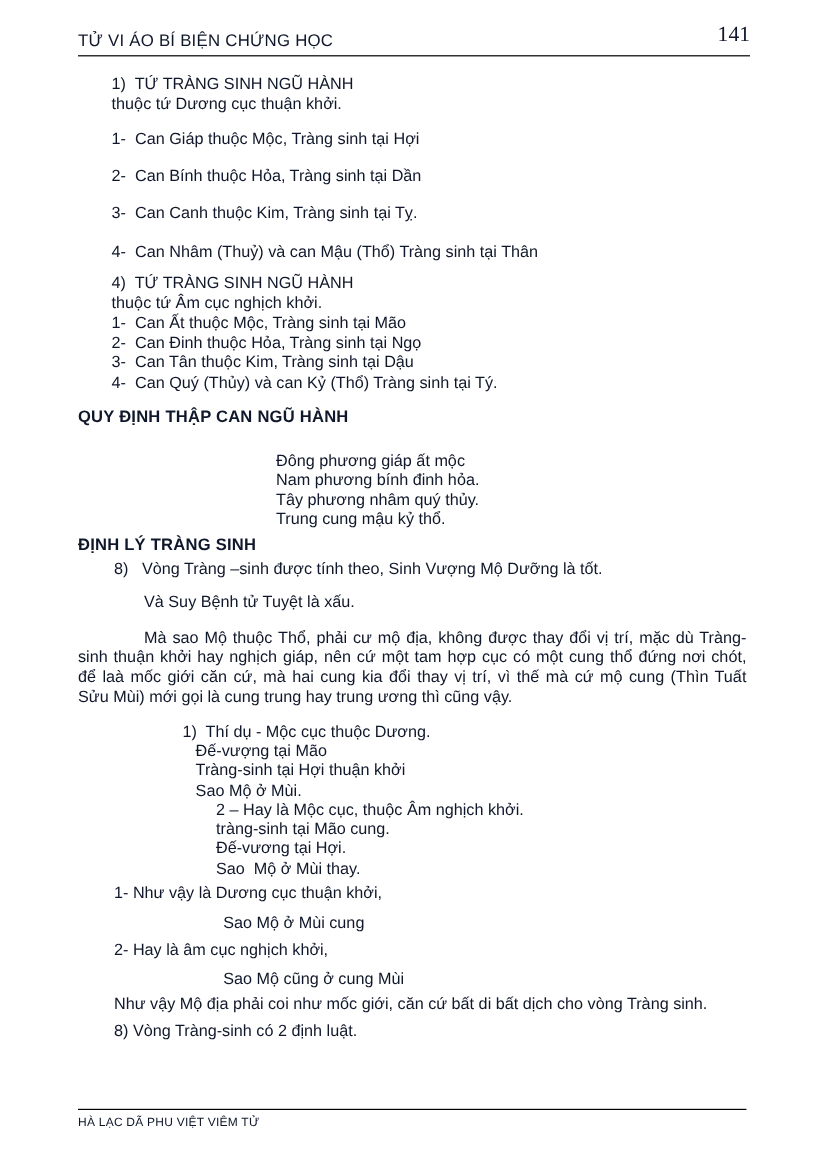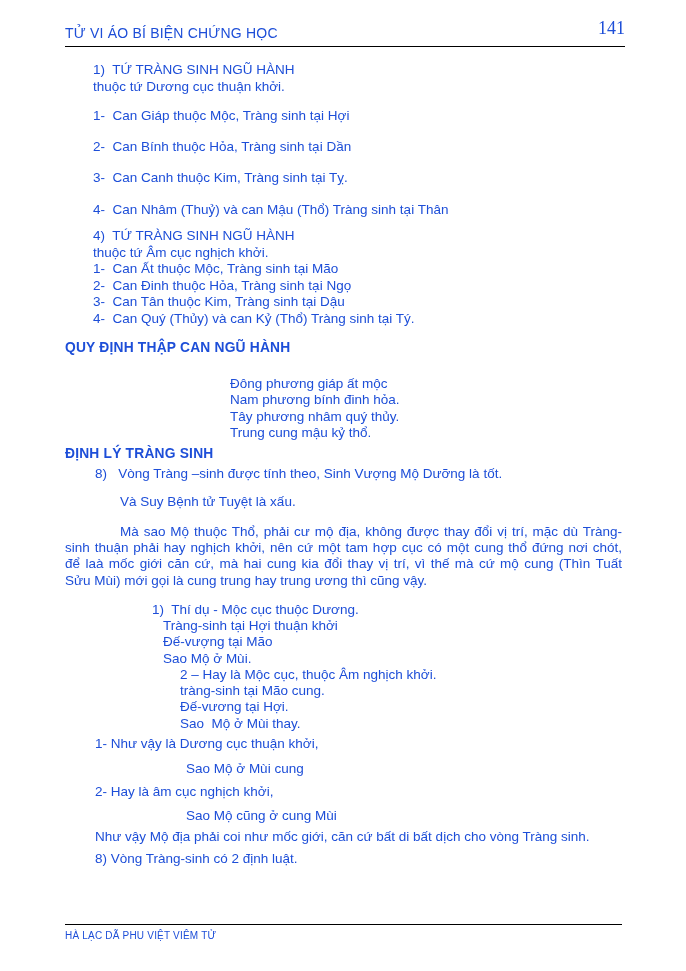--- a/index.html
+++ b/index.html
@@ -1,21 +1,21 @@
 <!DOCTYPE html>
 <html><head>
 <meta charset="utf-8">
 <style>
   html,body{margin:0;padding:0;background:#888;}
   .page{
     position:relative;
     width:686px;height:971px;
     margin:0 auto;
     background:#ffffff;
-    color:#1d4ed8;
+    color:#0f172a;
     font-family:"Liberation Sans", sans-serif;
     font-size:13.5px;
     overflow:hidden;
   }
   .abs{position:absolute;}
   .nowrap{white-space:pre;}
   .hdr-title{font-size:14px;letter-spacing:.2px;}
   .pageno{font-family:"Liberation Serif", serif;font-size:18px;}
   .rule{border-top:1.8px solid #000;height:0;}
   .bold{font-weight:bold;font-size:13.8px;letter-spacing:.2px;}
@@ -67,29 +67,29 @@
     <div class="nowrap">Trung cung mậu kỷ thổ.</div>
   </div>
 
   <div class="abs bold nowrap" style="left:65px;top:446px;">ĐỊNH LÝ TRÀNG SINH</div>
 
   <div class="abs nowrap" style="left:95px;top:466px;">8)   Vòng Tràng –sinh được tính theo, Sinh Vượng Mộ Dưỡng là tốt.</div>
   <div class="abs nowrap" style="left:120px;top:494px;">Và Suy Bệnh tử Tuyệt là xấu.</div>
 
   <div class="abs para" style="left:65px;top:524px;">
     <div class="just indent1">Mà sao Mộ thuộc Thổ, phải cư mộ địa, không được thay đổi vị trí, mặc dù Tràng-</div>
-    <div class="just">sinh thuận phải hay nghịch khởi, nên cứ một tam hợp cục có một cung thổ đứng nơi chót,</div>
+    <div class="just">sinh thuận khởi hay nghịch giáp, nên cứ một tam hợp cục có một cung thổ đứng nơi chót,</div>
     <div class="just">để laà mốc giới căn cứ, mà hai cung kia đổi thay vị trí, vì thế mà cứ mộ cung (Thìn Tuất</div>
     <div>Sửu Mùi) mới gọi là cung trung hay trung ương thì cũng vậy.</div>
   </div>
 
   <div class="abs lh16" style="left:152px;top:602px;">
     <div class="nowrap">1)  Thí dụ - Mộc cục thuộc Dương.</div>
+    <div class="nowrap sub-ind">Đế-vượng tại Mão</div>
     <div class="nowrap sub-ind">Tràng-sinh tại Hợi thuận khởi</div>
-    <div class="nowrap sub-ind">Đế-vượng tại Mão</div>
     <div class="nowrap sub-ind">Sao Mộ ở Mùi.</div>
   </div>
 
   <div class="abs lh16" style="left:152px;top:667px;margin-left:28px;">
     <div class="nowrap">2 – Hay là Mộc cục, thuộc Âm nghịch khởi.</div>
     <div class="nowrap">tràng-sinh tại Mão cung.</div>
     <div class="nowrap">Đế-vương tại Hợi.</div>
     <div class="nowrap">Sao  Mộ ở Mùi thay.</div>
   </div>
 

